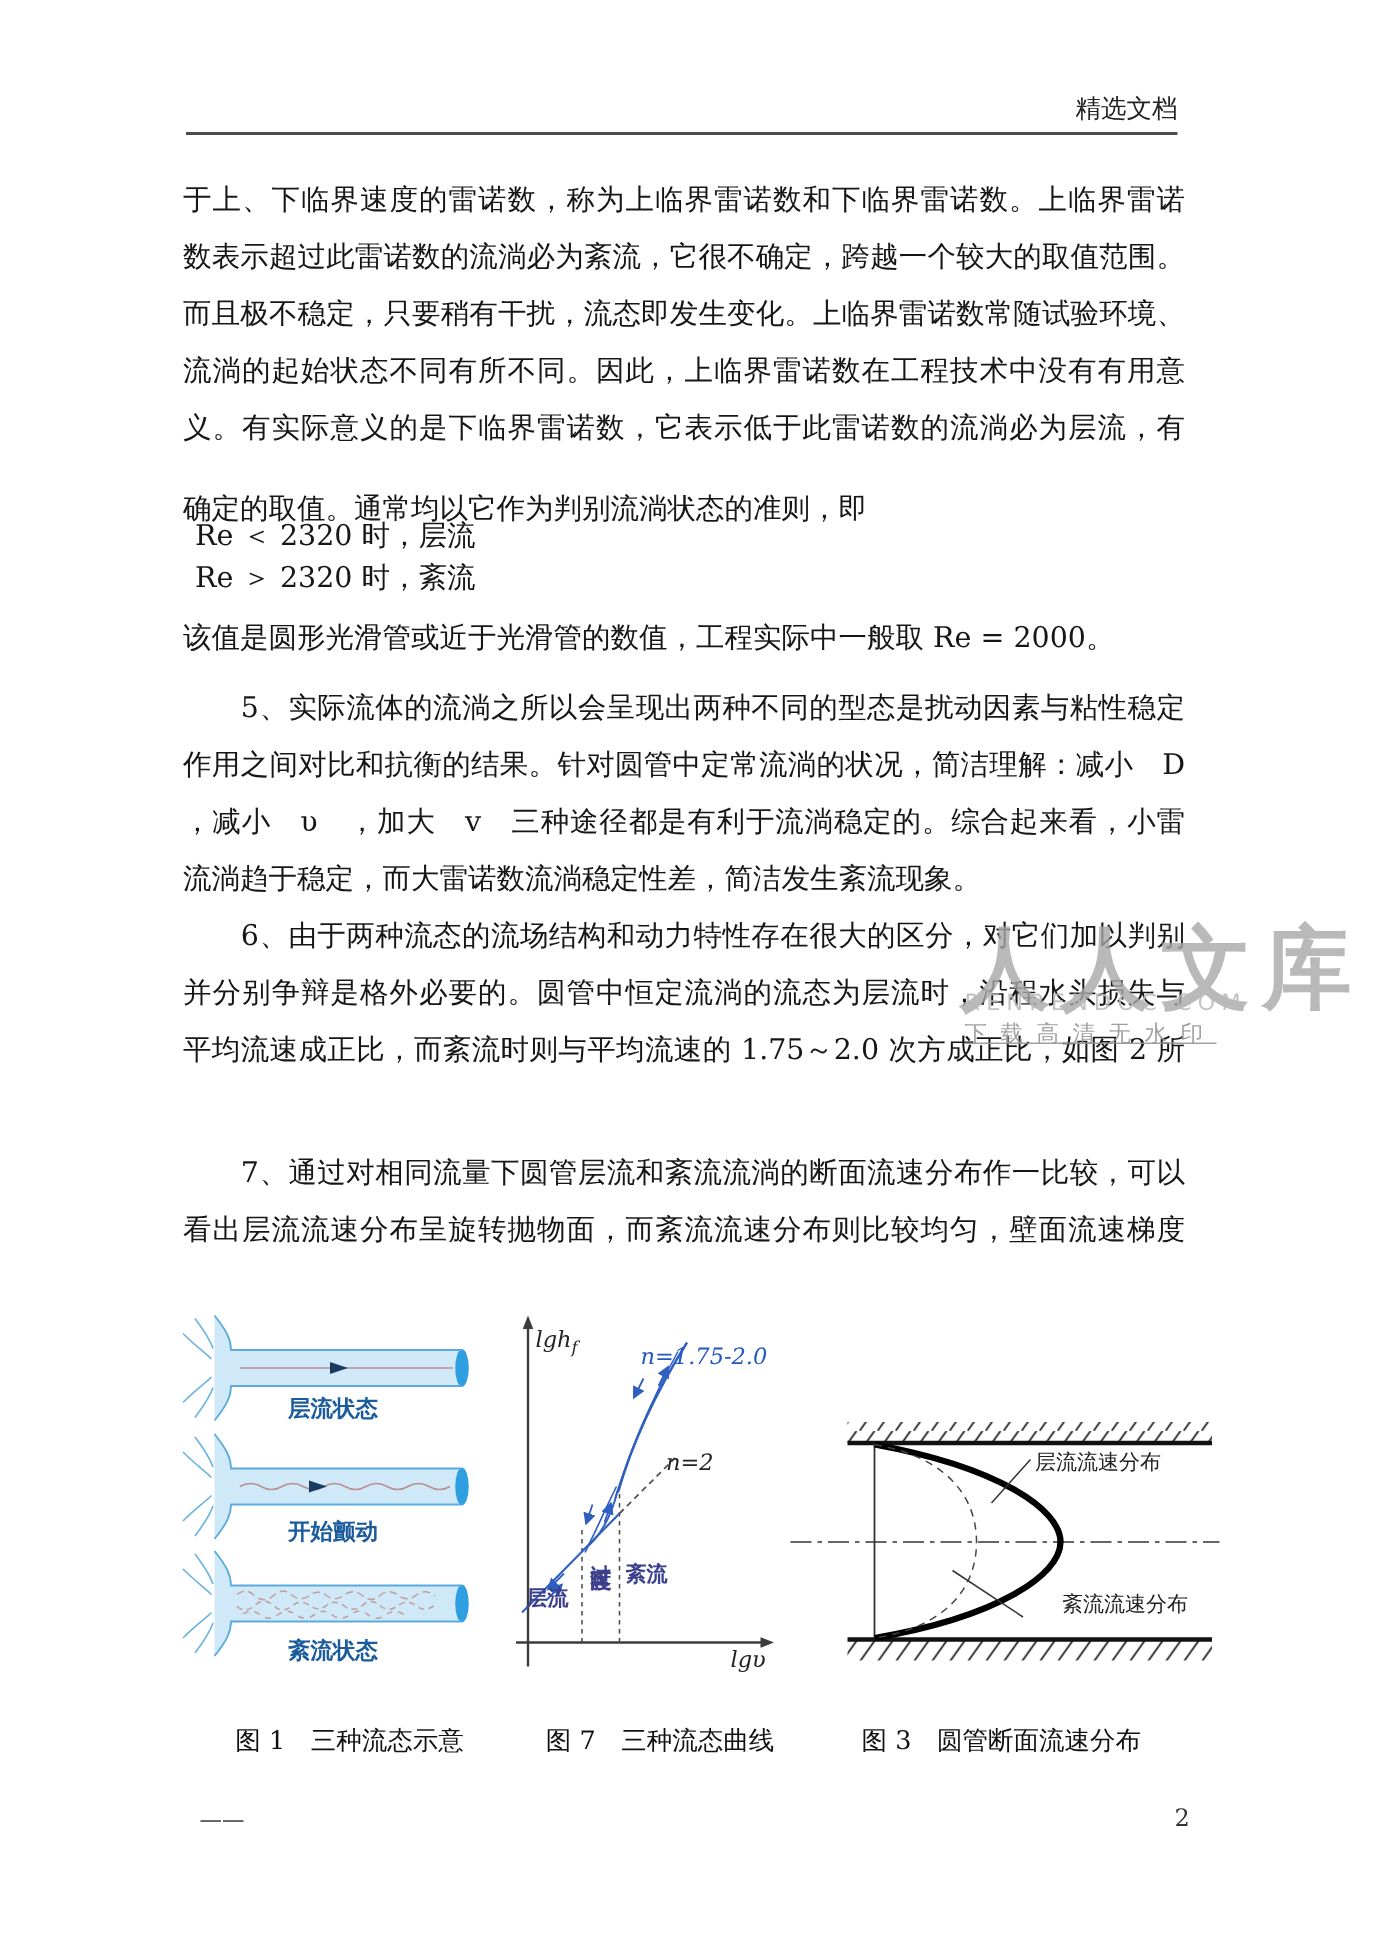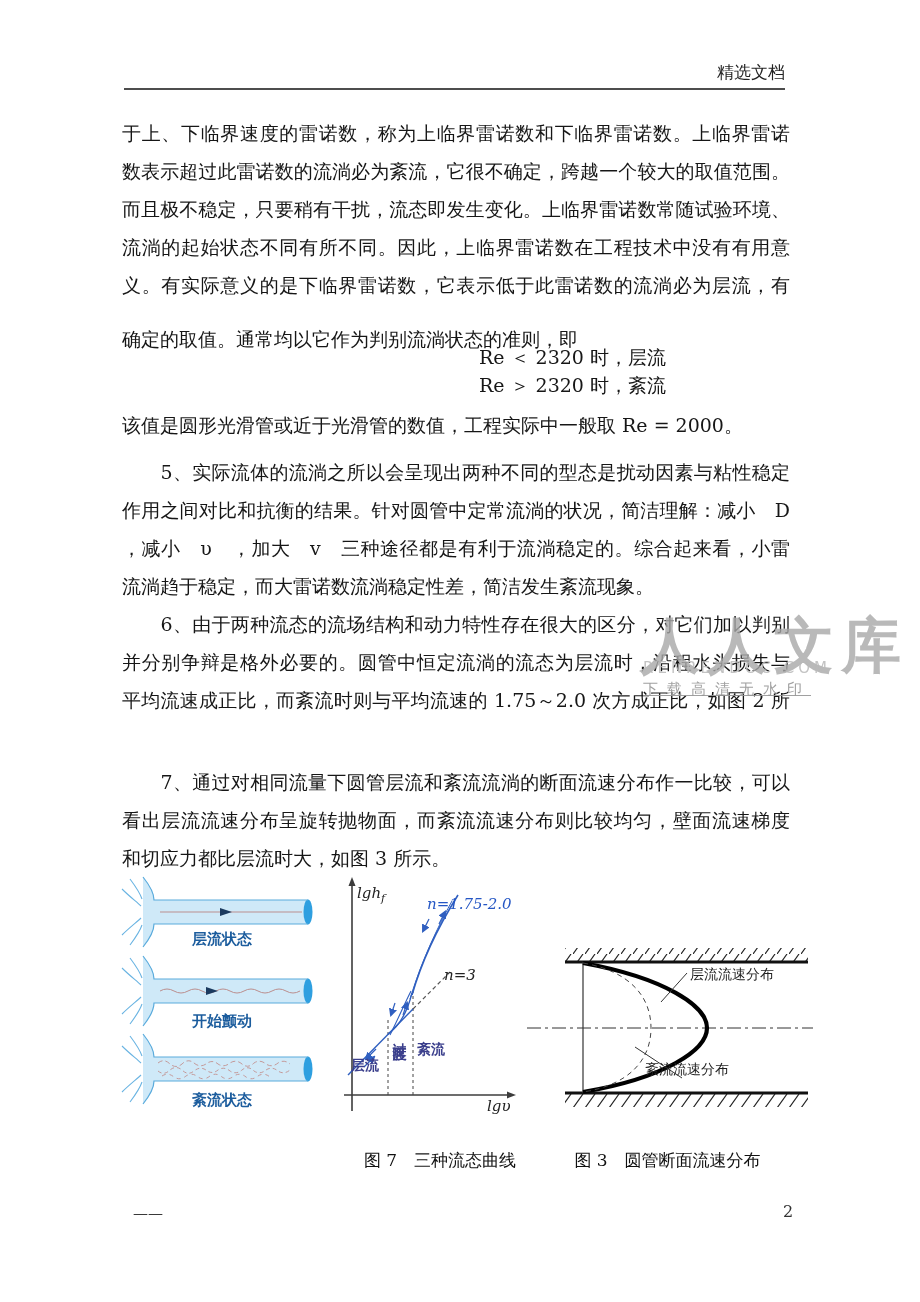--- a/index.html
+++ b/index.html
@@ -6,21 +6,21 @@
   .page{position:relative;width:920px;height:1302px;background:#fff;overflow:hidden;
         font-family:"DejaVu Serif","Liberation Serif",serif;color:#161616;}
   
   .hdr-label{position:absolute;left:645px;top:61px;width:140px;text-align:right;
              font-size:17px;color:#222;}
   .hdr-rule{position:absolute;left:124px;top:88px;width:661px;height:2px;background:#4d4d4d;}
   
   .bl{position:absolute;left:122px;width:668px;height:38px;line-height:38px;
       font-size:19px;color:#161616;overflow:hidden;white-space:normal;}
   .j{text-align:justify;text-align-last:justify;}
-  .fm{position:absolute;left:110px;width:556px;text-align:right;font-size:19px;
+  .fm{position:absolute;left:130px;width:556px;text-align:left;font-size:19px;
       line-height:28px;height:28px;color:#161616;}
   
   .wm{position:absolute;pointer-events:none;}
   .wm-title{left:640px;top:606px;font-size:60px;font-weight:bold;letter-spacing:7px;
             color:rgba(168,168,168,0.8);}
   .wm-domain{left:643px;top:659px;font-family:"DejaVu Sans","Liberation Sans",sans-serif;
              font-size:15px;letter-spacing:4px;color:rgba(185,185,185,0.85);}
   .wm-tagline{left:643px;top:680px;font-family:"DejaVu Sans","Liberation Sans",sans-serif;
               font-size:15px;letter-spacing:9px;color:rgba(150,150,150,0.9);text-decoration:underline;}
   
@@ -62,21 +62,20 @@
   <div class="bl j" style="top:491px">作用之间对比和抗衡的结果。针对圆管中定常流淌的状况，简洁理解：减小　D</div>
   <div class="bl j" style="top:529px">，减小　υ　，加大　v　三种途径都是有利于流淌稳定的。综合起来看，小雷诺数</div>
   <div class="bl" style="top:567px">流淌趋于稳定，而大雷诺数流淌稳定性差，简洁发生紊流现象。</div>
 
   <div class="bl j" style="top:605px">　　6、由于两种流态的流场结构和动力特性存在很大的区分，对它们加以判别</div>
   <div class="bl j" style="top:643px">并分别争辩是格外必要的。圆管中恒定流淌的流态为层流时，沿程水头损失与</div>
   <div class="bl j" style="top:681px">平均流速成正比，而紊流时则与平均流速的 1.75～2.0 次方成正比，如图 2 所示。</div>
 
   <div class="bl j" style="top:763px">　　7、通过对相同流量下圆管层流和紊流流淌的断面流速分布作一比较，可以</div>
   <div class="bl j" style="top:801px">看出层流流速分布呈旋转抛物面，而紊流流速分布则比较均匀，壁面流速梯度</div>
-  <div class="bl" style="top:839px">和切应力都比层流时大，如图 3 所示。</div>
 
   <div class="wm wm-title" style="position:absolute;">人人文库</div>
   <div class="wm wm-domain" style="position:absolute;">RENRENDOC.COM</div>
   <div class="wm wm-tagline" style="position:absolute;">下载高清无水印</div>
 
   <svg class="fig-svg" style="left:110px;top:875px" width="222" height="250" viewBox="0 0 222 250">
     <g>
       <path d="M20,4 C26,12 30,18 32,24" fill="none" stroke="#6ab4e2" stroke-width="1.1"></path>
       <path d="M12,14 C20,22 27,27 31,31" fill="none" stroke="#6ab4e2" stroke-width="1.1"></path>
       <path d="M12,60 C20,52 27,47 31,43" fill="none" stroke="#6ab4e2" stroke-width="1.1"></path>
@@ -141,21 +140,21 @@
     <path d="M70,124 C78,98 90,66 112,26" fill="none" stroke="#2f5fc0" stroke-width="1"></path>
     <path d="M36,174 L26,184" stroke="#2f5fc0" stroke-width="1.2" marker-end="url(#ar)"></path>
     <path d="M24,192 L34,182" stroke="#2f5fc0" stroke-width="1.2" marker-end="url(#ar)"></path>
     <path d="M63,140 L67,128" stroke="#2f5fc0" stroke-width="1.2" marker-end="url(#ar)"></path>
     <path d="M55,128 L51,140" stroke="#2f5fc0" stroke-width="1.2" marker-end="url(#ar)"></path>
     <path d="M99,49 L105,37" stroke="#2f5fc0" stroke-width="1.2" marker-end="url(#ar)"></path>
     <path d="M89,44 L83,56" stroke="#2f5fc0" stroke-width="1.2" marker-end="url(#ar)"></path>
   </svg>
   <div class="f2-lab" style="left:357px;top:884px"><span>lgh</span><sub style="font-size:11px">f</sub></div>
   <div class="f2-lab" style="left:427px;top:895px;color:#2456c4">n=1.75-2.0</div>
-  <div class="f2-lab" style="left:444px;top:966px">n=3</div>
+  <div class="f2-lab" style="left:444px;top:966px">n=2</div>
   <div class="f2-region" style="left:351px;top:1057px">层流</div>
   <div class="f2-region f2-vert" style="left:391px;top:1032px">过渡区</div>
   <div class="f2-region" style="left:417px;top:1041px">紊流</div>
   <div class="f2-lab" style="left:487px;top:1097px">lgυ</div>
 
   <svg class="fig-svg" style="left:525px;top:940px" width="290" height="175" viewBox="0 0 290 175">
     <defs>
       <pattern id="hatch" width="12" height="14" patternUnits="userSpaceOnUse">
         <line x1="0" y1="14" x2="10" y2="0" stroke="#222" stroke-width="1.2"></line>
       </pattern>
@@ -165,21 +164,22 @@
     <line x1="40" y1="22" x2="283" y2="22" stroke="#111" stroke-width="3"></line>
     <line x1="40" y1="153" x2="283" y2="153" stroke="#111" stroke-width="3"></line>
     <line x1="2" y1="88" x2="288" y2="88" stroke="#333" stroke-width="1" stroke-dasharray="14 4 3 4"></line>
     <line x1="58" y1="22" x2="58" y2="153" stroke="#333" stroke-width="1.2"></line>
     <path d="M58,23 C140,38 182,66 182,88 C182,110 140,138 58,152" fill="none" stroke="#000" stroke-width="4.2"></path>
     <path d="M58,23 C104,31 126,56 126,88 C126,120 104,145 58,152" fill="none" stroke="#444" stroke-width="1" stroke-dasharray="5 4"></path>
     <line x1="162" y1="33" x2="136" y2="62" stroke="#333" stroke-width="1"></line>
     <line x1="110" y1="107" x2="157" y2="138" stroke="#333" stroke-width="1"></line>
   </svg>
   <div class="f3-lab" style="left:690px;top:966px">层流流速分布</div>
-  <div class="f3-lab" style="left:645px;top:1061px">紊流流速分布</div>
+  <div class="f3-lab" style="left:708px;top:1061px">紊流流速分布</div>
 
+  <div class="cap" style="left:122px;width:222px">图 1　三种流态示意</div>
   <div class="cap" style="left:345px;width:190px">图 7　三种流态曲线</div>
   <div class="cap" style="left:560px;width:215px">图 3　圆管断面流速分布</div>
 
   <div class="ft-dash">——</div>
   <div class="ft-page">2</div>
 
 </div>
 
 </body></html>

